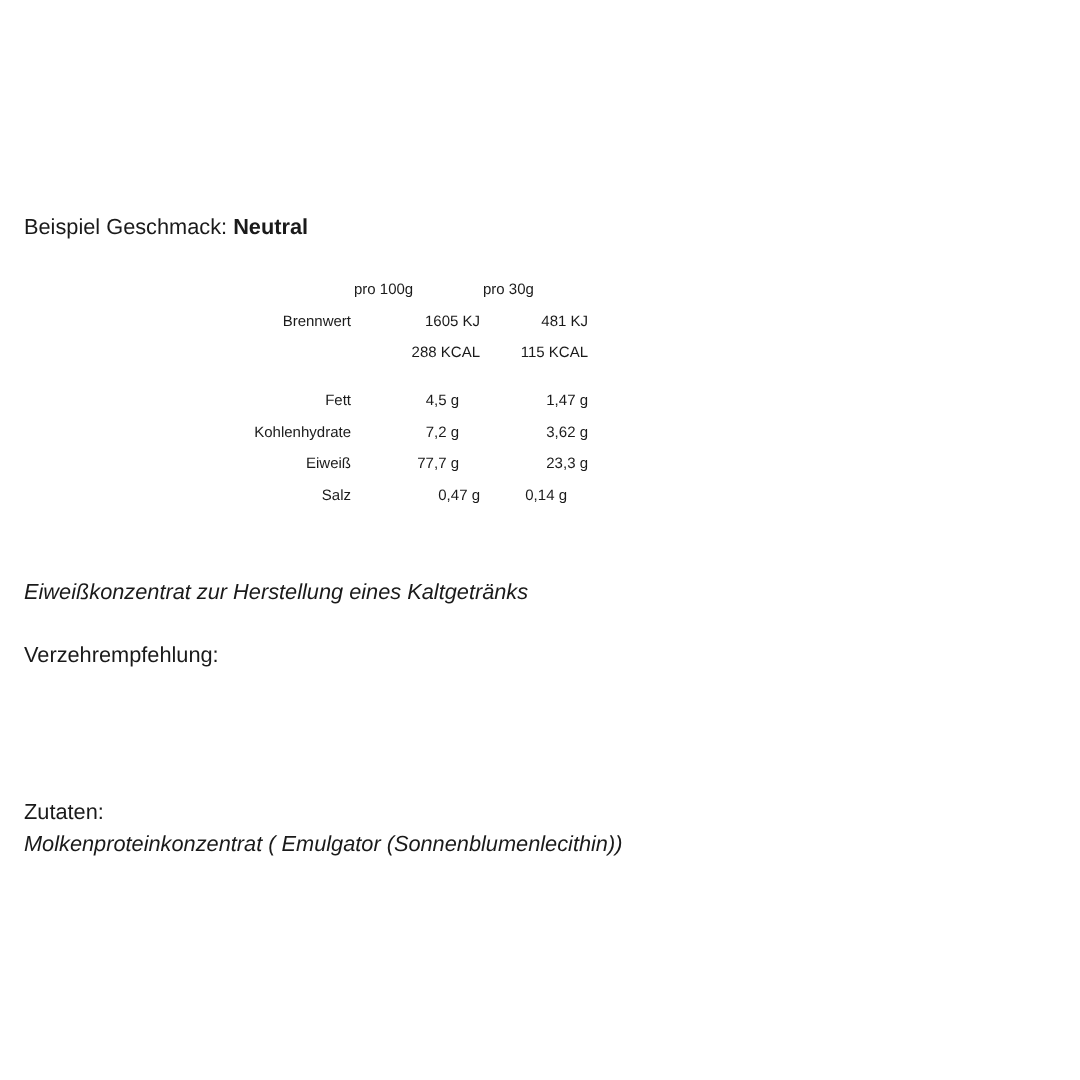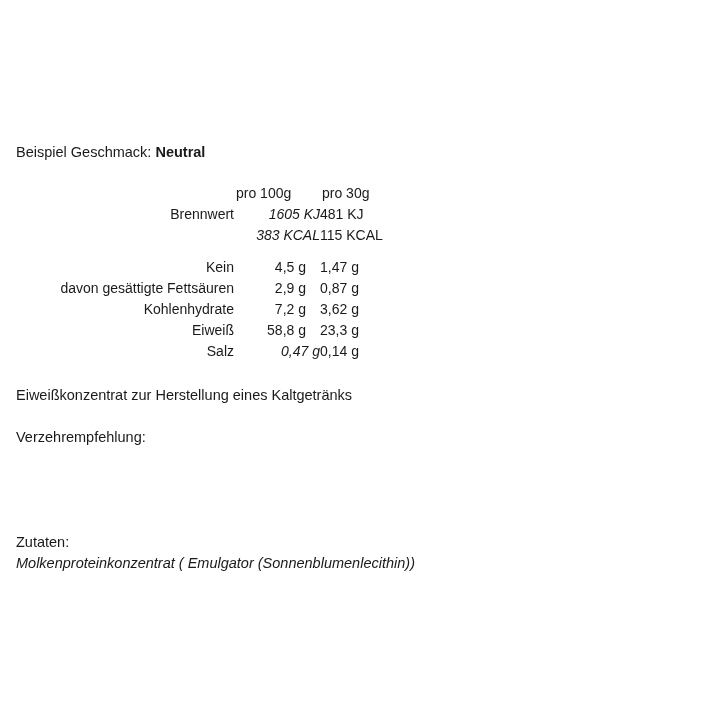--- a/index.html
+++ b/index.html
@@ -37,59 +37,59 @@
   .flavour-label { font-weight: 400; }
   .flavour-value { font-weight: 700; }
 
   
   .nutrition-table {
     position: absolute;
     left: 16px;
     top: 183px;
     width: 372px;
     border-collapse: collapse;
-    font-size: 14px;
+    font-size: 10px;
     table-layout: fixed;
   }
   .nutrition-table th,
   .nutrition-table td {
     padding: 0;
     border: 0;
     height: 21px;
     line-height: 21px;
     vertical-align: top;
     font-weight: 400;
     white-space: nowrap;
   }
   .col-name  { width: 218px; text-align: right; }
   .col-100g  { width: 84px;  text-align: right; padding-right: 4px !important; }
-  .col-30g   { width: 70px;  }
+  .col-30g   { width: 70px;  text-align: right; }
 
   .nutrition-table thead th.col-name { text-align: left; }
   .nutrition-table thead th.col-100g,
   .nutrition-table thead th.col-30g {
     text-align: left;
     padding-left: 2px !important;
     padding-right: 0 !important;
   }
 
   tr.row-gap td { height: 11px; line-height: 11px; font-size: 0; }
 
-  td.val-wide  { padding-right: 0 !important; font-style: italic; }
+  td.val-wide  { padding-right: 0 !important; }
   td.nudge-left { padding-right: 14px !important; }
 
   
   .para {
     position: absolute;
     left: 16px;
     font-size: 14.5px;
     line-height: 21px;
     white-space: pre-line;
   }
-  .para-desc        { top: 385px; }
+  .para-desc        { top: 385px; font-style: italic; }
   .para-usage-head  { top: 427px; }
   .para-usage-body  { top: 448px; width: 700px; }
   .para-ingr-head   { top: 532px; }
   .para-ingr-body   { top: 553px; width: 700px; font-style: italic; }
 </style>
 </head>
 <body>
 
 <div class="label-sheet">
 
@@ -107,48 +107,43 @@
       </tr>
     </thead>
     <tbody>
       <tr>
         <td class="col-name">Brennwert</td>
         <td class="col-100g val-wide">1605 KJ</td>
         <td class="col-30g">481 KJ</td>
       </tr>
       <tr>
         <td class="col-name"></td>
-        <td class="col-100g val-wide">383 KCAL</td>
+        <td class="col-100g val-wide">288 KCAL</td>
         <td class="col-30g">115 KCAL</td>
       </tr>
 
       <tr class="row-gap">
         <td></td>
         <td></td>
         <td></td>
       </tr>
 
       <tr>
-        <td class="col-name">Kein</td>
+        <td class="col-name">Fett</td>
         <td class="col-100g nudge-left">4,5 g</td>
         <td class="col-30g">1,47 g</td>
-      </tr>
-      <tr>
-        <td class="col-name">davon gesättigte Fettsäuren</td>
-        <td class="col-100g nudge-left">2,9 g</td>
-        <td class="col-30g">0,87 g</td>
       </tr>
       <tr>
         <td class="col-name">Kohlenhydrate</td>
         <td class="col-100g nudge-left">7,2 g</td>
         <td class="col-30g">3,62 g</td>
       </tr>
       <tr>
         <td class="col-name">Eiweiß</td>
-        <td class="col-100g nudge-left">58,8 g</td>
+        <td class="col-100g nudge-left">77,7 g</td>
         <td class="col-30g">23,3 g</td>
       </tr>
       <tr>
         <td class="col-name">Salz</td>
         <td class="col-100g val-wide">0,47 g</td>
         <td class="col-30g nudge-left">0,14 g</td>
       </tr>
     </tbody>
   </table>
 

